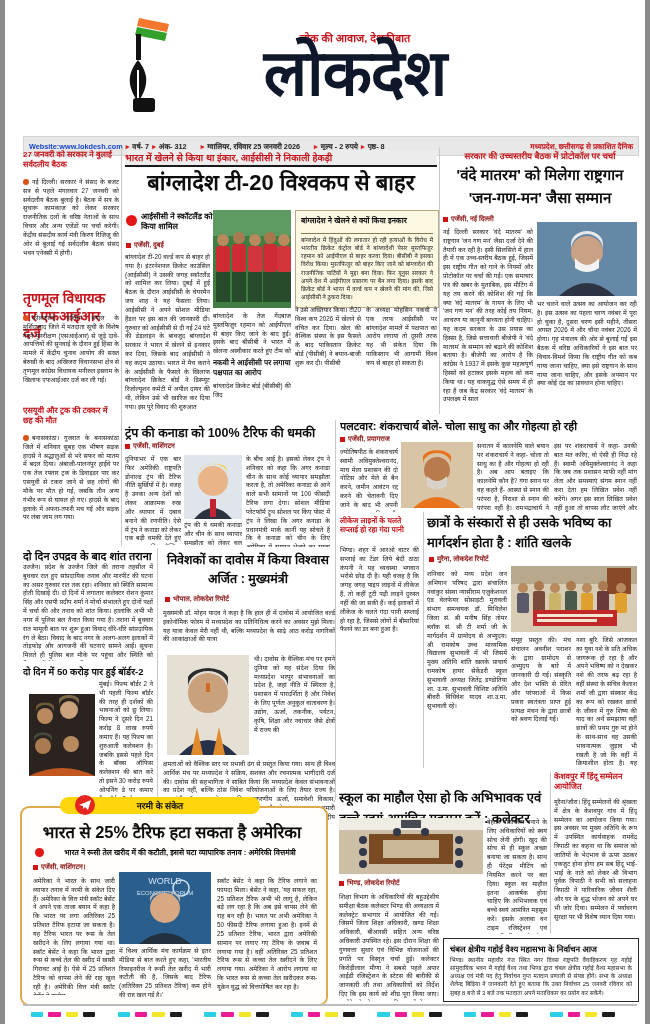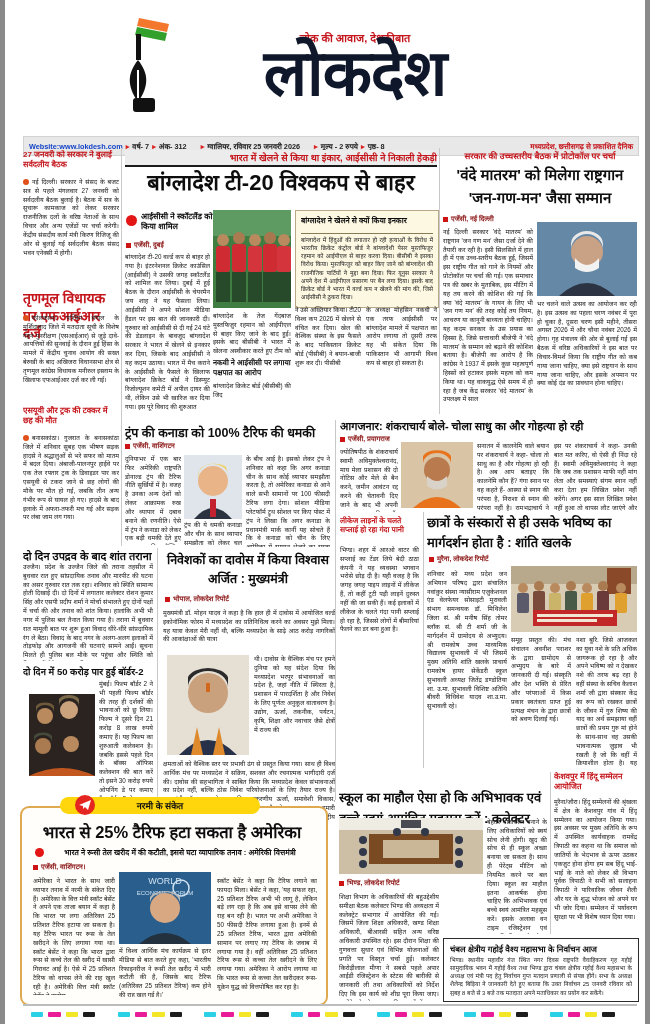--- a/index.html
+++ b/index.html
@@ -4,21 +4,21 @@
 <style>
   html,body{margin:0;padding:0;background:#8a8a8a;}
   .page{position:relative;width:640px;height:1024px;margin:0 auto;background:#ffffff;
         font-family:"Liberation Sans",sans-serif;overflow:hidden;color:#1b1b1b;}
   .abs{position:absolute;}
   .bt{font-size:6.3px;line-height:1.4;text-align:justify;color:#222;overflow:hidden;}
   .bt2{font-size:5.9px;line-height:1.38;text-align:justify;color:#222;overflow:hidden;}
   .hd{font-weight:bold;color:#0d0d0d;overflow:hidden;}
   .rh{font-weight:bold;color:#c4161c;overflow:hidden;line-height:1.25;}
   .kicker{background:#ececec;border-bottom:2px solid #1a1a1a;color:#c4161c;font-weight:bold;
-          text-align:right;overflow:hidden;}
+          text-align:left;overflow:hidden;}
   .kicker2{color:#c4161c;font-weight:bold;text-align:center;overflow:hidden;}
   .byline{color:#8e1a1a;font-weight:bold;font-size:6.8px;line-height:1;}
   .byline::before{content:"";display:inline-block;width:5px;height:5px;background:#cc1414;margin-right:3px;vertical-align:middle;}
   .vdiv{width:1px;background:#c9c9c9;}
   .dot{background:#e31515;border-radius:50%;display:inline-block;}
   .brief-body::before{content:"";display:inline-block;width:6px;height:6px;border-radius:50%;
           background:#e0501a;margin-right:3px;vertical-align:middle;}
   .insetbox{background:#fdf8e2;border:1px solid #b8a888;padding:4px 5px;}
   .tariffbox{border:2px solid #dfa94f;border-radius:9px;background:#fffefa;}
   .ribbon{background:#ffd60b;border-radius:9px;display:flex;align-items:center;justify-content:center;
@@ -153,21 +153,21 @@
       <rect width="58" height="64" fill="#dfe5ea"></rect>
       <circle cx="29" cy="26" r="15" fill="#e8b488"></circle>
       <path d="M14,22 a15,12 0 0 1 30,-2 l-2,-8 a16,10 0 0 0 -26,2 Z" fill="#f0d060"></path>
       <path d="M10,64 q19,-22 38,0 Z" fill="#2b3340"></path>
       <rect x="26" y="44" width="6" height="18" fill="#c32230"></rect>
     </svg>
   </div>
   <div class="abs bt" style="left:179px;top:521px;width:58px;height:24px;">ट्रंप की ये धमकी कनाडा और चीन के साथ व्यापार समझौता को लेकर चल रही चर्चाओं</div>
   <div class="abs bt" style="left:241px;top:455px;width:84px;height:92px;">के बीच आई है। इसको लेकर ट्रंप ने शनिवार को कहा कि अगर कनाडा चीन के साथ कोई व्यापार समझौता करता है, तो अमेरिका कनाडा से आने वाले सभी सामानों पर 100 फीसदी टैरिफ लगा देगा। सोशल मीडिया प्लेटफॉर्म ट्रुथ सोशल पर किए पोस्ट में ट्रंप ने लिखा कि अगर कनाडा के प्रधानमंत्री मार्क कार्नी यह सोचते हैं कि वे कनाडा को चीन के लिए अमेरिका में सामान भेजने का रास्ता बना सकते हैं, तो वे गलत हैं। ट्रंप ने अपने पोस्ट में आगे कहा कि चीन कनाडा को पूरी तरह नुकसान पहुंचा देगा।</div>
 
-  <div class="abs hd" style="left:335px;top:418px;width:297px;font-size:11px;">आगजनार: शंकराचार्य बोले- चोला साधु का और गोहत्या हो रही</div>
+  <div class="abs hd" style="left:335px;top:418px;width:297px;font-size:11px;">पलटवार: शंकराचार्य बोले- चोला साधु का और गोहत्या हो रही</div>
   <div class="abs byline" style="left:335px;top:436px;width:110px;">एजेंसी, प्रयागराज</div>
   <div class="abs bt" style="left:335px;top:448px;width:58px;height:64px;">ज्योतिषपीठ के शंकराचार्य स्वामी अविमुक्तेश्वरानंद, माघ मेला प्रशासन की दो नोटिस और मेले से बैन करने, जमीन आवंटन रद्द करने की चेतावनी दिए जाने के बाद भी अपनी बात पर अडिग हैं। शंकराचार्य अविमुक्तेश्वरानंद 6 दिन से प्रयागराज माघ मेले में धरने पर बैठे हैं।</div>
   <div class="abs" style="left:396px;top:442px;">
     <svg class="photo" width="72" height="66" viewBox="0 0 72 66">
       <rect width="72" height="66" fill="#d9c4a5"></rect>
       <circle cx="36" cy="28" r="13" fill="#b97a4e"></circle>
       <path d="M22,22 a14,11 0 0 1 28,0 l0,-8 a15,9 0 0 0 -28,0 Z" fill="#e8731c"></path>
       <path d="M26,34 q10,10 20,0 l0,10 q-10,7 -20,0 Z" fill="#d8d2c8"></path>
       <path d="M12,66 q24,-22 48,0 Z" fill="#e8731c"></path>
     </svg>

